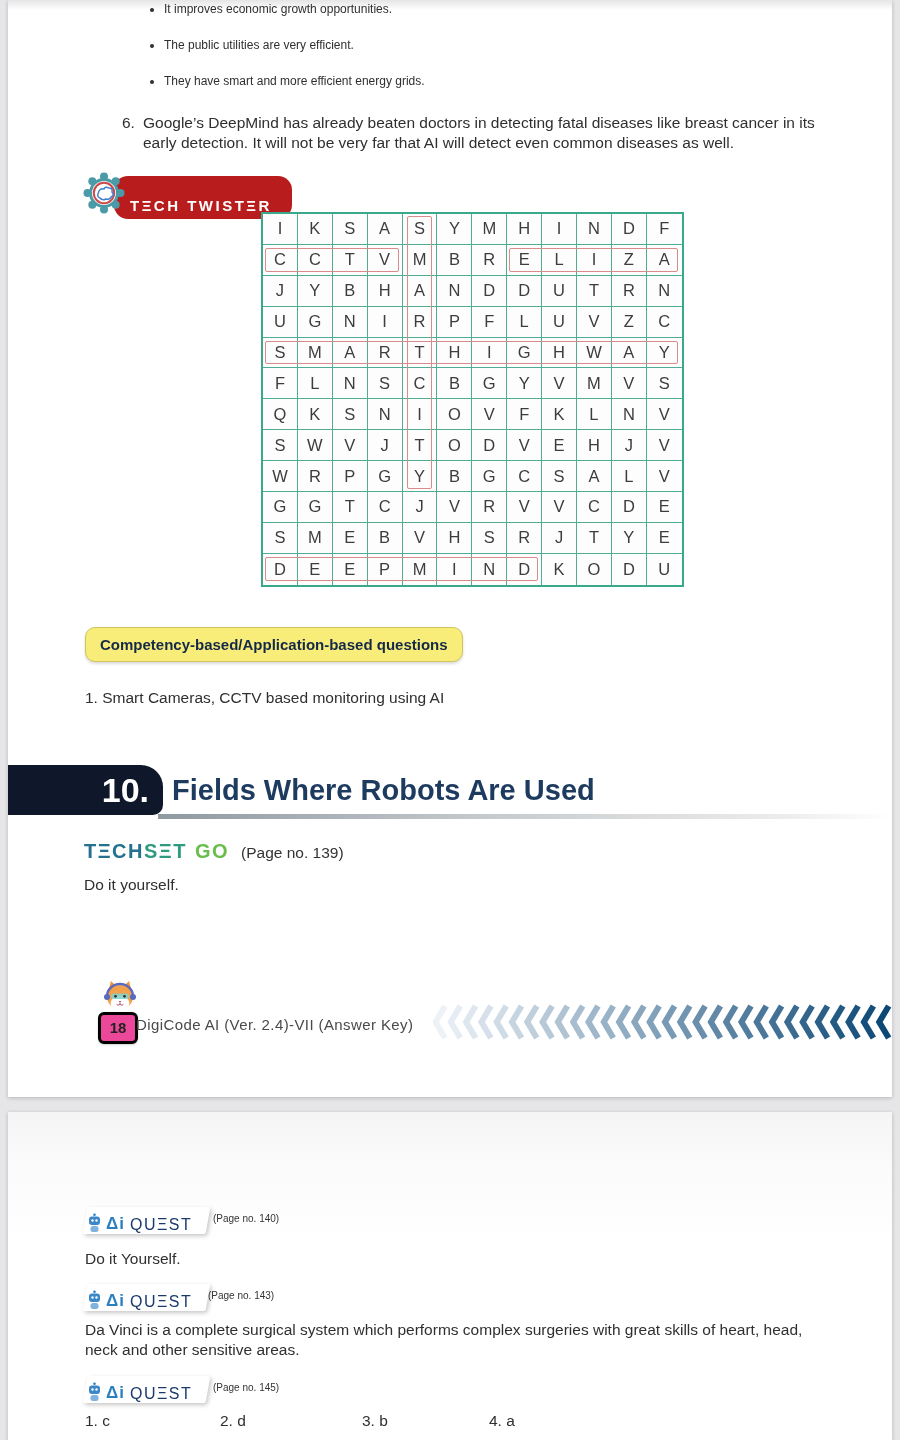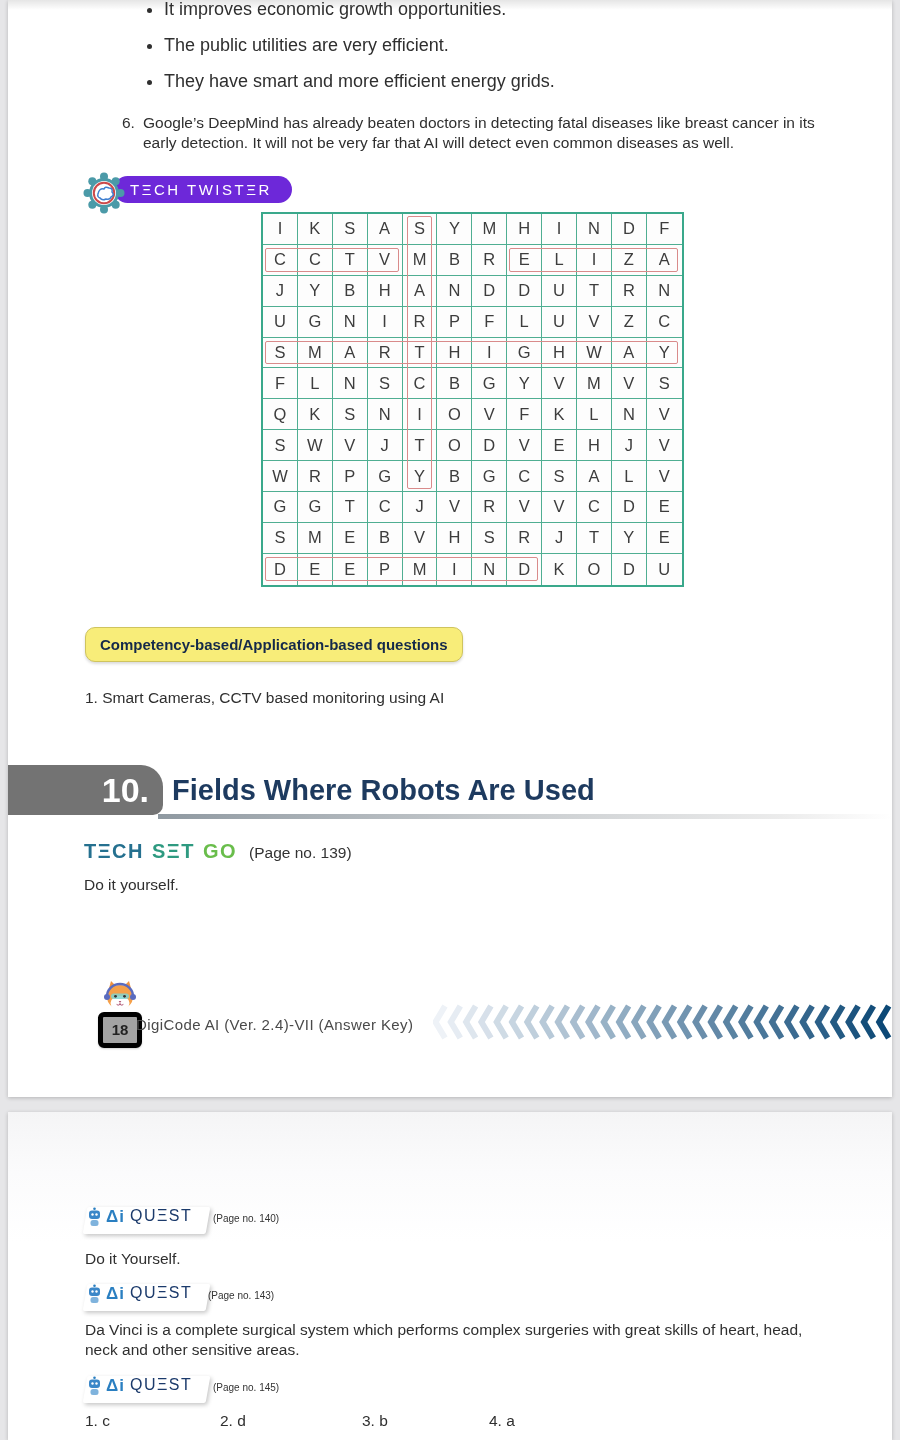--- a/index.html
+++ b/index.html
@@ -10,78 +10,78 @@
     color:#2f2f2f;
   }
   .page{position:absolute;left:8px;width:884px;background:#fff;box-shadow:0 1px 4px rgba(0,0,0,.22);}
   #page1{top:0;height:1097px;}
   #page1::before{content:'';position:absolute;left:0;top:0;width:100%;height:10px;
     background:linear-gradient(180deg,rgba(0,0,0,.10),rgba(0,0,0,0));pointer-events:none;}
   #page2{top:1112px;height:328px;background:linear-gradient(180deg,#f5f5f6 0px,#fbfbfc 60px,#ffffff 130px);}
 
   
   .bullet-list{position:absolute;left:137px;top:0px;margin:0;padding:0 0 0 19px;width:700px;}
-  .bullet-list li{font-size:18px;line-height:19px;margin:0 0 17px 0;color:#2f2f2f;}
+  .bullet-list li{font-size:12px;line-height:19px;margin:0 0 17px 0;color:#2f2f2f;}
   
   .item6{position:absolute;left:114px;top:113px;width:712px;font-size:15.5px;line-height:19.5px;}
   .item6 .num{position:absolute;left:0;top:0;}
   .item6 .txt{display:block;margin-left:21px;}
 
   
   .tt-wrap{position:absolute;left:75px;top:171px;height:44px;}
   .tt-pill{position:absolute;left:31px;top:5px;height:27px;line-height:27px;
-    background:#6d28d9;border-radius:14px;color:#fff;font-weight:normal;font-size:15px;
-    letter-spacing:2.5px;padding:0 20px 0 16px;white-space:nowrap;}
+    background:#b91c1c;border-radius:14px;color:#fff;font-weight:bold;font-size:15px;
+    letter-spacing:2.5px;padding:16px 20px 0 16px;white-space:nowrap;}
   .tt-gear{position:absolute;left:0;top:0;}
 
   
   .ws-wrap{position:absolute;left:253px;top:212px;}
   .ws-grid{display:grid;grid-template-columns:repeat(12,34.9px);grid-auto-rows:30.9px;
     border:2px solid #3aa88b;background:#fdfdfd;}
   .ws-cell{border-right:1px solid #4fae92;border-bottom:1px solid #4fae92;
     display:flex;align-items:center;justify-content:center;
     font-size:16.5px;color:#3d3d3d;}
   .ws-cell.lastcol{border-right:none;}
   .ws-cell.lastrow{border-bottom:none;}
   .ws-box{position:absolute;border:1.5px solid #d98b8b;border-radius:2px;pointer-events:none;}
 
   
   .comp-pill{position:absolute;left:77px;top:627px;background:#f8ed79;border:1px solid #cfc45e;
     border-radius:10px;padding:8px 14px;font-size:15px;font-weight:bold;color:#14294a;
     box-shadow:0 2px 3px rgba(0,0,0,.14);}
   .comp-answers{position:absolute;left:77px;top:682px;font-size:15.5px;line-height:31px;}
 
   
-  .chap-banner{position:absolute;left:0;top:765px;width:155px;height:50px;background:#737373;
+  .chap-banner{position:absolute;left:0;top:765px;width:155px;height:50px;background:#0f172a;
     border-radius:0 22px 10px 0;color:#fff;font-weight:bold;font-size:34px;line-height:50px;
     text-align:right;padding-right:14px;box-sizing:border-box;}
   .chap-title{position:absolute;left:164px;top:765px;height:50px;line-height:50px;
     font-size:29px;font-weight:bold;color:#1d3a5f;white-space:nowrap;text-align:center;}
   .chap-rule{position:absolute;left:150px;top:814px;width:734px;height:5px;
     background:linear-gradient(to right,#8f99a1,#c6cacd 45%,#ececec 85%,rgba(255,255,255,0));}
 
   
   .tsg{position:absolute;left:76px;top:840px;font-size:20px;font-weight:bold;letter-spacing:1.5px;white-space:nowrap;}
   .tsg .t1{color:#25708f;}
-  .tsg .t2{color:#2e9a80;margin-left:8px;}
+  .tsg .t2{color:#2e9a80;margin-left:0;}
   .tsg .t3{color:#69bd4b;margin-left:8px;}
   .page-ref{font-size:15.5px;font-weight:normal;letter-spacing:0;color:#333;}
   .tsg .page-ref{margin-left:12px;}
   .diy1{position:absolute;left:76px;top:876px;font-size:15.5px;}
 
   
   .dog{position:absolute;left:90px;top:980px;}
-  .pg-badge{position:absolute;left:90px;top:1012px;width:34px;height:26px;background:#a3a3a3;
-    border:5px solid #000000;border-radius:6px;box-shadow:0 1px 2px rgba(0,0,0,.18);
+  .pg-badge{position:absolute;left:90px;top:1012px;width:34px;height:26px;background:#ec4899;
+    border:3px solid #000000;border-radius:6px;box-shadow:0 1px 2px rgba(0,0,0,.18);
     text-align:center;line-height:26px;font-size:15px;font-weight:bold;color:#222;}
   .book-title{position:absolute;left:128px;top:1016px;font-size:15px;color:#4a4a4a;letter-spacing:.4px;}
   .chev{position:absolute;left:425px;top:1004px;}
 
   
-  .aiq{position:absolute;height:27px;display:inline-flex;align-items:flex-start;padding:0 16px 0 2px;}
+  .aiq{position:absolute;height:27px;display:inline-flex;align-items:flex-end;padding:0 16px 0 2px;}
   .aiq::before{content:'';position:absolute;inset:0;background:#fff;transform:skewX(-10deg);
     box-shadow:2px 2px 4px rgba(0,0,0,.22);border-radius:2px;}
   .aiq > *{position:relative;z-index:1;}
   .aiq .ai{color:#2a7fc1;font-weight:bold;font-size:17px;margin:0 5px 0 4px;letter-spacing:1px;}
   .aiq .quest{color:#1b3a6b;font-weight:normal;font-size:16px;letter-spacing:1.5px;}
   .aiq-ref{position:absolute;font-size:10px;color:#333;}
   .body-text{position:absolute;left:77px;font-size:15.5px;line-height:19.5px;}
   .ans-row{position:absolute;top:300px;left:0;width:100%;height:20px;}
   .ans-row span{position:absolute;font-size:15.5px;color:#2f2f2f;}
 </style>

